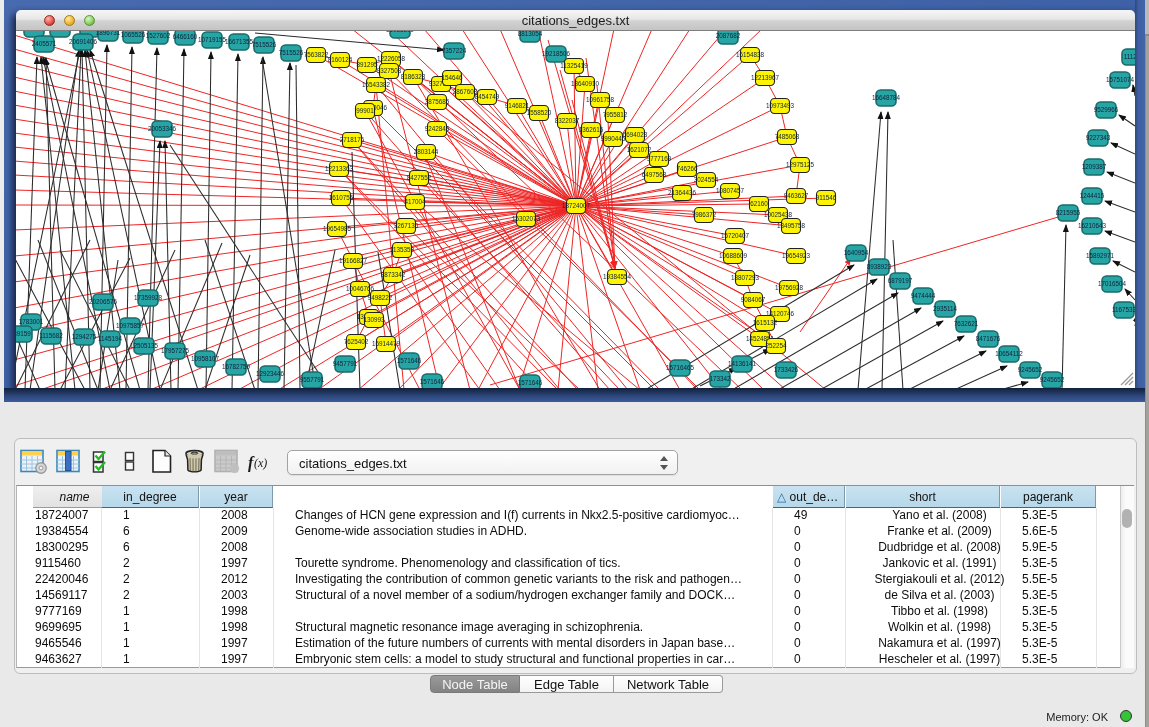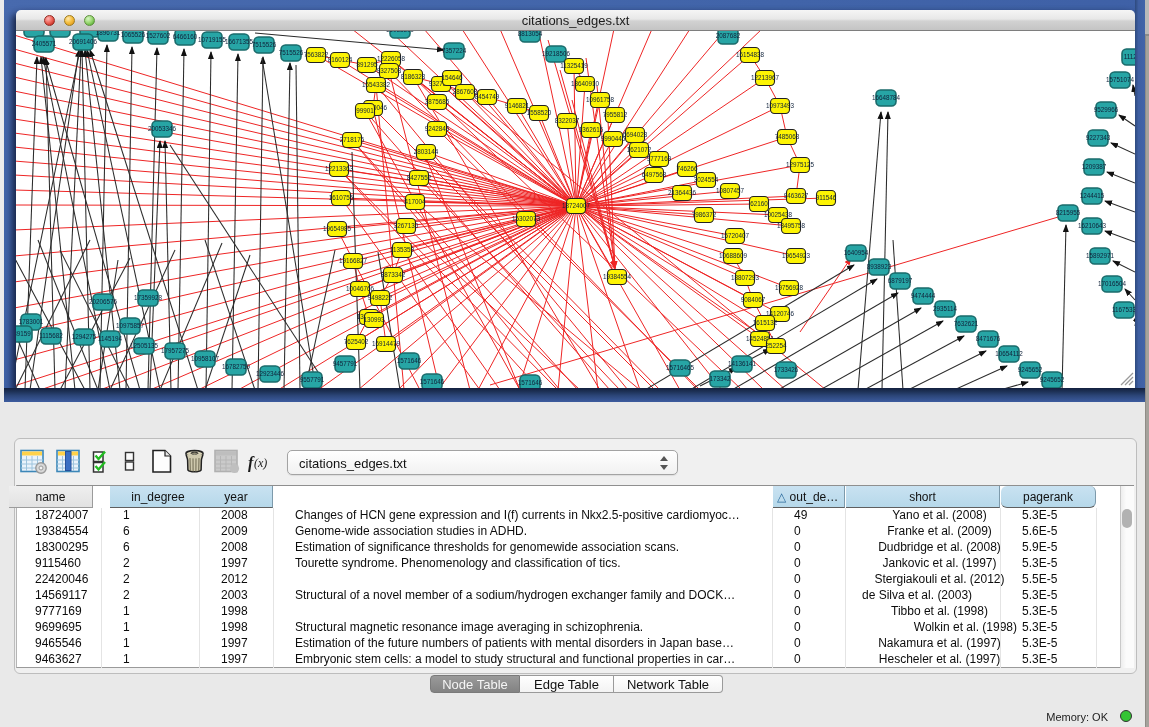--- a/index.html
+++ b/index.html
@@ -938,26 +938,26 @@
   </svg>
   <div id="dd" class="abs">
     <div class="t">citations_edges.txt</div>
     <svg class="abs" style="right:8px;top:4px" width="10" height="17">
         <path d="M5,1 L9,6 L1,6 Z" fill="#555"></path>
         <path d="M5,15 L9,10 L1,10 Z" fill="#555"></path>
       </svg>
   </div>
   <div id="tblwrap" class="abs"></div>
 
-  <div class="hcell" style="left:9px;width:84px;background:linear-gradient(180deg,#efefef,#e2e2e2);border-right:1px solid #9b9b9b;border-bottom:1px solid #9b9b9b;">name</div>
-  <div class="hcell" style="left:110px;width:97px;">in_degree</div>
+  <div class="hcell" style="left:33px;width:84px;background:linear-gradient(180deg,#efefef,#e2e2e2);border-right:1px solid #9b9b9b;border-bottom:1px solid #9b9b9b;font-style:italic;">name</div>
+  <div class="hcell" style="left:102px;width:97px;">in_degree</div>
   <div class="hcell" style="left:200px;width:73px;">year</div>
   <div class="hcell" style="left:773px;width:72px;text-align:left;padding-left:4px;"><span style="color:#2e6d9e">△</span> out_de…</div>
   <div class="hcell" style="left:846px;width:154px;">short</div>
-  <div class="hcell" style="left:1001px;width:95px;border-radius:6px;">pagerank</div>
+  <div class="hcell" style="left:1001px;width:95px;">pagerank</div>
   <div class="trow" style="top:508px">
 <span style="left:18px">18724007</span>
       <span style="left:106px">1</span>
       <span style="left:204px">2008</span>
       <span style="left:278px">Changes of HCN gene expression and I(f) currents in Nkx2.5-positive cardiomyoc…</span>
       <span style="left:777px">49</span>
       <span style="left:845px;width:155px;text-align:center">Yano et al. (2008)</span>
       <span style="left:1005px">5.3E-5</span>
     </div>
 <div class="trow" style="top:524px">
@@ -966,73 +966,73 @@
       <span style="left:204px">2009</span>
       <span style="left:278px">Genome-wide association studies in ADHD.</span>
       <span style="left:777px">0</span>
       <span style="left:845px;width:155px;text-align:center">Franke et al. (2009)</span>
       <span style="left:1005px">5.6E-5</span>
     </div>
 <div class="trow" style="top:540px">
 <span style="left:18px">18300295</span>
       <span style="left:106px">6</span>
       <span style="left:204px">2008</span>
-      <span style="left:278px">Estimation of significance thresholds for genomewide association scans.</span>
       <span style="left:777px">0</span>
       <span style="left:845px;width:155px;text-align:center">Dudbridge et al. (2008)</span>
       <span style="left:1005px">5.9E-5</span>
     </div>
 <div class="trow" style="top:556px">
 <span style="left:18px">9115460</span>
       <span style="left:106px">2</span>
       <span style="left:204px">1997</span>
       <span style="left:278px">Tourette syndrome. Phenomenology and classification of tics.</span>
       <span style="left:777px">0</span>
-      <span style="left:845px;width:155px;text-align:center">Jankovic et al. (1997)</span>
+      <span style="left:845px;width:155px;text-align:center">Jankovic et al. (1991)</span>
       <span style="left:1005px">5.3E-5</span>
     </div>
 <div class="trow" style="top:572px">
 <span style="left:18px">22420046</span>
       <span style="left:106px">2</span>
       <span style="left:204px">2012</span>
+      <span style="left:278px">Investigating the contribution of common genetic variants to the risk and pathogen…</span>
       <span style="left:777px">0</span>
       <span style="left:845px;width:155px;text-align:center">Stergiakouli et al. (2012)</span>
       <span style="left:1005px">5.5E-5</span>
     </div>
 <div class="trow" style="top:588px">
 <span style="left:18px">14569117</span>
       <span style="left:106px">2</span>
       <span style="left:204px">2003</span>
       <span style="left:278px">Structural of a novel member of a sodium/hydrogen exchanger family and DOCK…</span>
       <span style="left:777px">0</span>
-      <span style="left:845px;width:155px;">de Silva et al. (2003)</span>
+      <span style="left:845px;width:155px;text-align:center">de Silva et al. (2003)</span>
       <span style="left:1005px">5.3E-5</span>
     </div>
 <div class="trow" style="top:604px">
 <span style="left:18px">9777169</span>
       <span style="left:106px">1</span>
       <span style="left:204px">1998</span>
       <span style="left:777px">0</span>
       <span style="left:845px;width:155px;text-align:center">Tibbo et al. (1998)</span>
       <span style="left:1005px">5.3E-5</span>
     </div>
 <div class="trow" style="top:620px">
 <span style="left:18px">9699695</span>
       <span style="left:106px">1</span>
       <span style="left:204px">1998</span>
       <span style="left:278px">Structural magnetic resonance image averaging in schizophrenia.</span>
       <span style="left:777px">0</span>
-      <span style="left:845px;width:155px;text-align:right">Wolkin et al. (1998)</span>
+      <span style="left:845px;width:155px;text-align:center">Wolkin et al. (1998)</span>
       <span style="left:1005px">5.3E-5</span>
     </div>
 <div class="trow" style="top:636px">
 <span style="left:18px">9465546</span>
       <span style="left:106px">1</span>
       <span style="left:204px">1997</span>
-      <span style="left:278px">Estimation of the future numbers of patients with mental disorders in Japan base…</span>
+      <span style="left:278px">Estimation of the future numbers of currents with mental disorders in Japan base…</span>
       <span style="left:777px">0</span>
       <span style="left:845px;width:155px;text-align:center">Nakamura et al. (1997)</span>
       <span style="left:1005px">5.3E-5</span>
     </div>
 <div class="trow" style="top:652px">
 <span style="left:18px">9463627</span>
       <span style="left:106px">1</span>
       <span style="left:204px">1997</span>
       <span style="left:278px">Embryonic stem cells: a model to study structural and functional properties in car…</span>
       <span style="left:777px">0</span>

